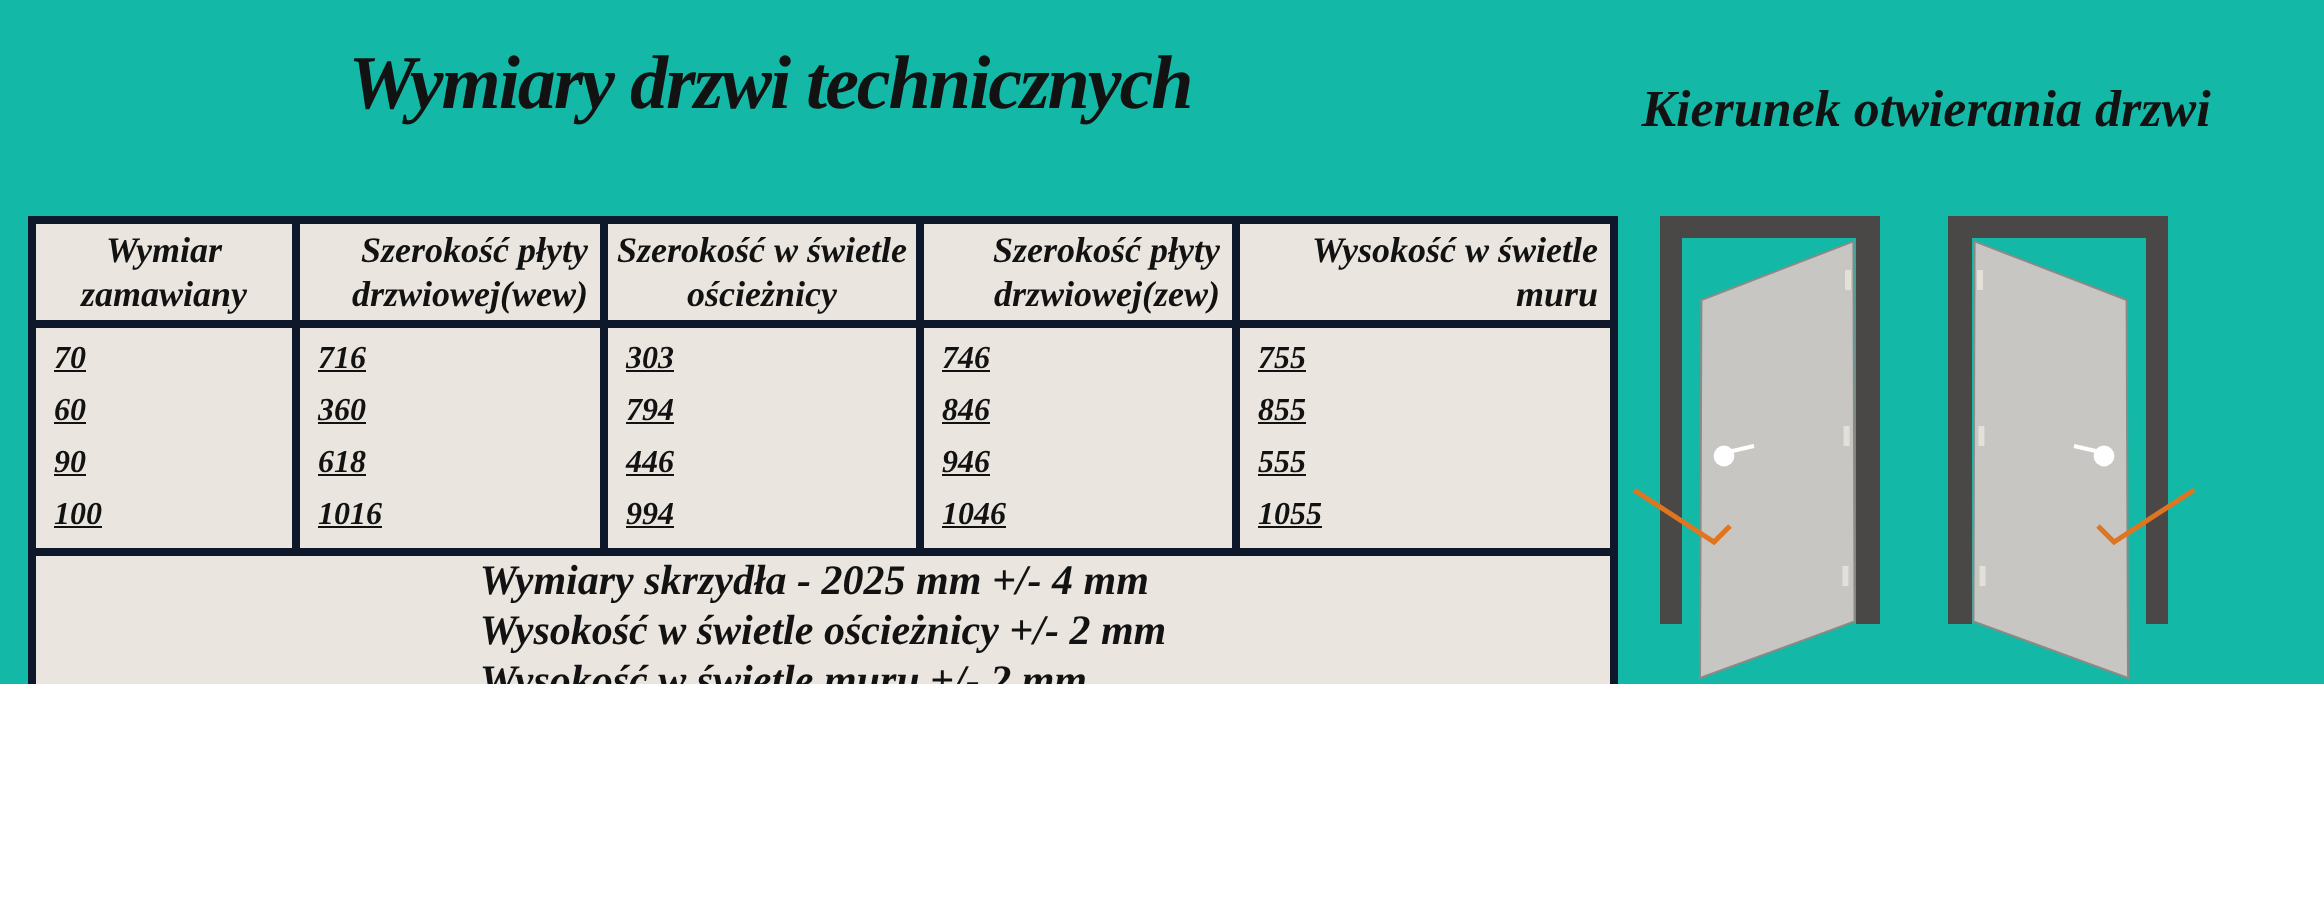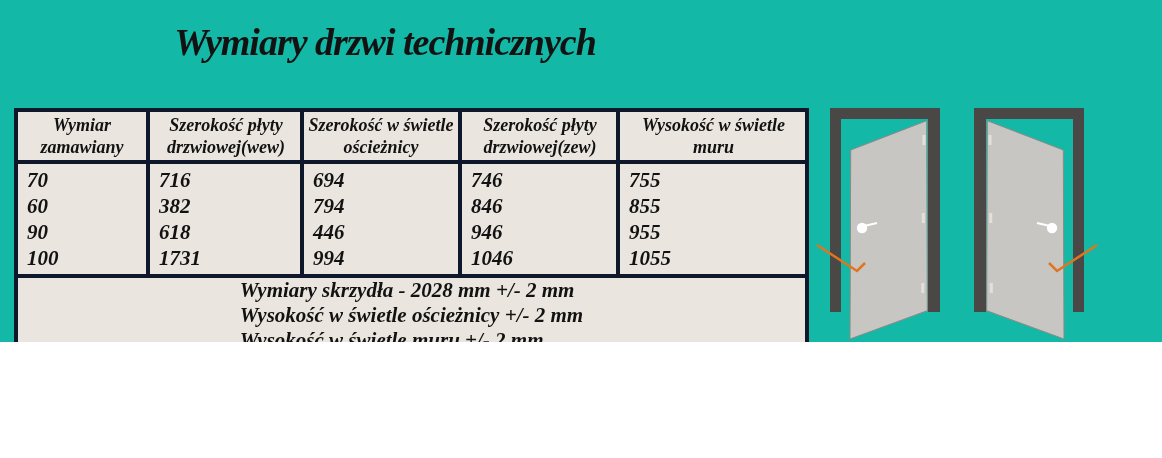--- a/index.html
+++ b/index.html
@@ -27,26 +27,26 @@
     border-collapse:collapse; table-layout:fixed;
     background:#eae6df;
   }
   .dim-table th, .dim-table td {
     border:4px solid #0f172a;
     vertical-align:middle;
     font-style:italic; font-weight:bold;
   }
   .dim-table th {
     height:52px; font-size:18px; line-height:22px;
-    text-align:center; padding:2px 6px 2px 8px;
+    text-align:right; padding:2px 6px 2px 8px;
   }
   .dim-table th.center { text-align:center; padding:2px 2px; }
   .dim-table td.vals {
     height:104px; vertical-align:top;
-    font-size:21px; line-height:26px; padding:3px 6px 3px 9px;
+    font-size:16px; line-height:26px; padding:3px 6px 3px 9px;text-decoration:underline;
   }
   .dim-table td.footer-cell {
     height:66px; text-align:center; vertical-align:middle;
     font-size:21px;
   }
   .footer-block {
     display:inline-block; text-align:left; line-height:25px;
   }
 
   
@@ -61,20 +61,21 @@
     text-align:center;
   }
   .swing-svg { margin-top:6px; }
 </style>
 </head>
 <body>
 
 <div class="page">
 
   <div class="main-title">Wymiary drzwi technicznych</div>
+  <div class="right-title">Kierunek otwierania drzwi</div>
 
   <table class="dim-table">
     <colgroup>
       <col style="width:132px">
         <col style="width:154px">
         <col style="width:158px">
         <col style="width:158px">
         <col style="width:189px">
     </colgroup>
     <tbody>
@@ -87,46 +88,46 @@
       </tr>
       <tr>
         <td class="vals">
             <div>70</div>
             <div>60</div>
             <div>90</div>
             <div>100</div>
           </td>
         <td class="vals">
             <div>716</div>
-            <div>382</div>
+            <div>360</div>
             <div>618</div>
-            <div>1731</div>
+            <div>1016</div>
           </td>
         <td class="vals">
-            <div>694</div>
+            <div>303</div>
             <div>794</div>
             <div>446</div>
             <div>994</div>
           </td>
         <td class="vals">
             <div>746</div>
             <div>846</div>
             <div>946</div>
             <div>1046</div>
           </td>
         <td class="vals">
             <div>755</div>
             <div>855</div>
-            <div>955</div>
+            <div>555</div>
             <div>1055</div>
           </td>
       </tr>
       <tr>
         <td class="footer-cell" colspan="5">
-          <div class="footer-block"><div>Wymiary skrzydła - 2028 mm +/- 2 mm</div><div>Wysokość w świetle ościeżnicy +/- 2 mm</div><div>Wysokość w świetle muru +/- 2 mm</div></div>
+          <div class="footer-block"><div>Wymiary skrzydła - 2025 mm +/- 4 mm</div><div>Wysokość w świetle ościeżnicy +/- 2 mm</div><div>Wysokość w świetle muru +/- 2 mm</div></div>
         </td>
       </tr>
     </tbody>
   </table>
 
   <div class="door-figure prawe">
     <svg width="160" height="235" viewBox="0 0 160 235">
       <g>
         <rect x="25" y="3" width="11" height="204" fill="#4a4846"></rect>
         <rect x="25" y="3" width="110" height="11" fill="#4a4846"></rect>

